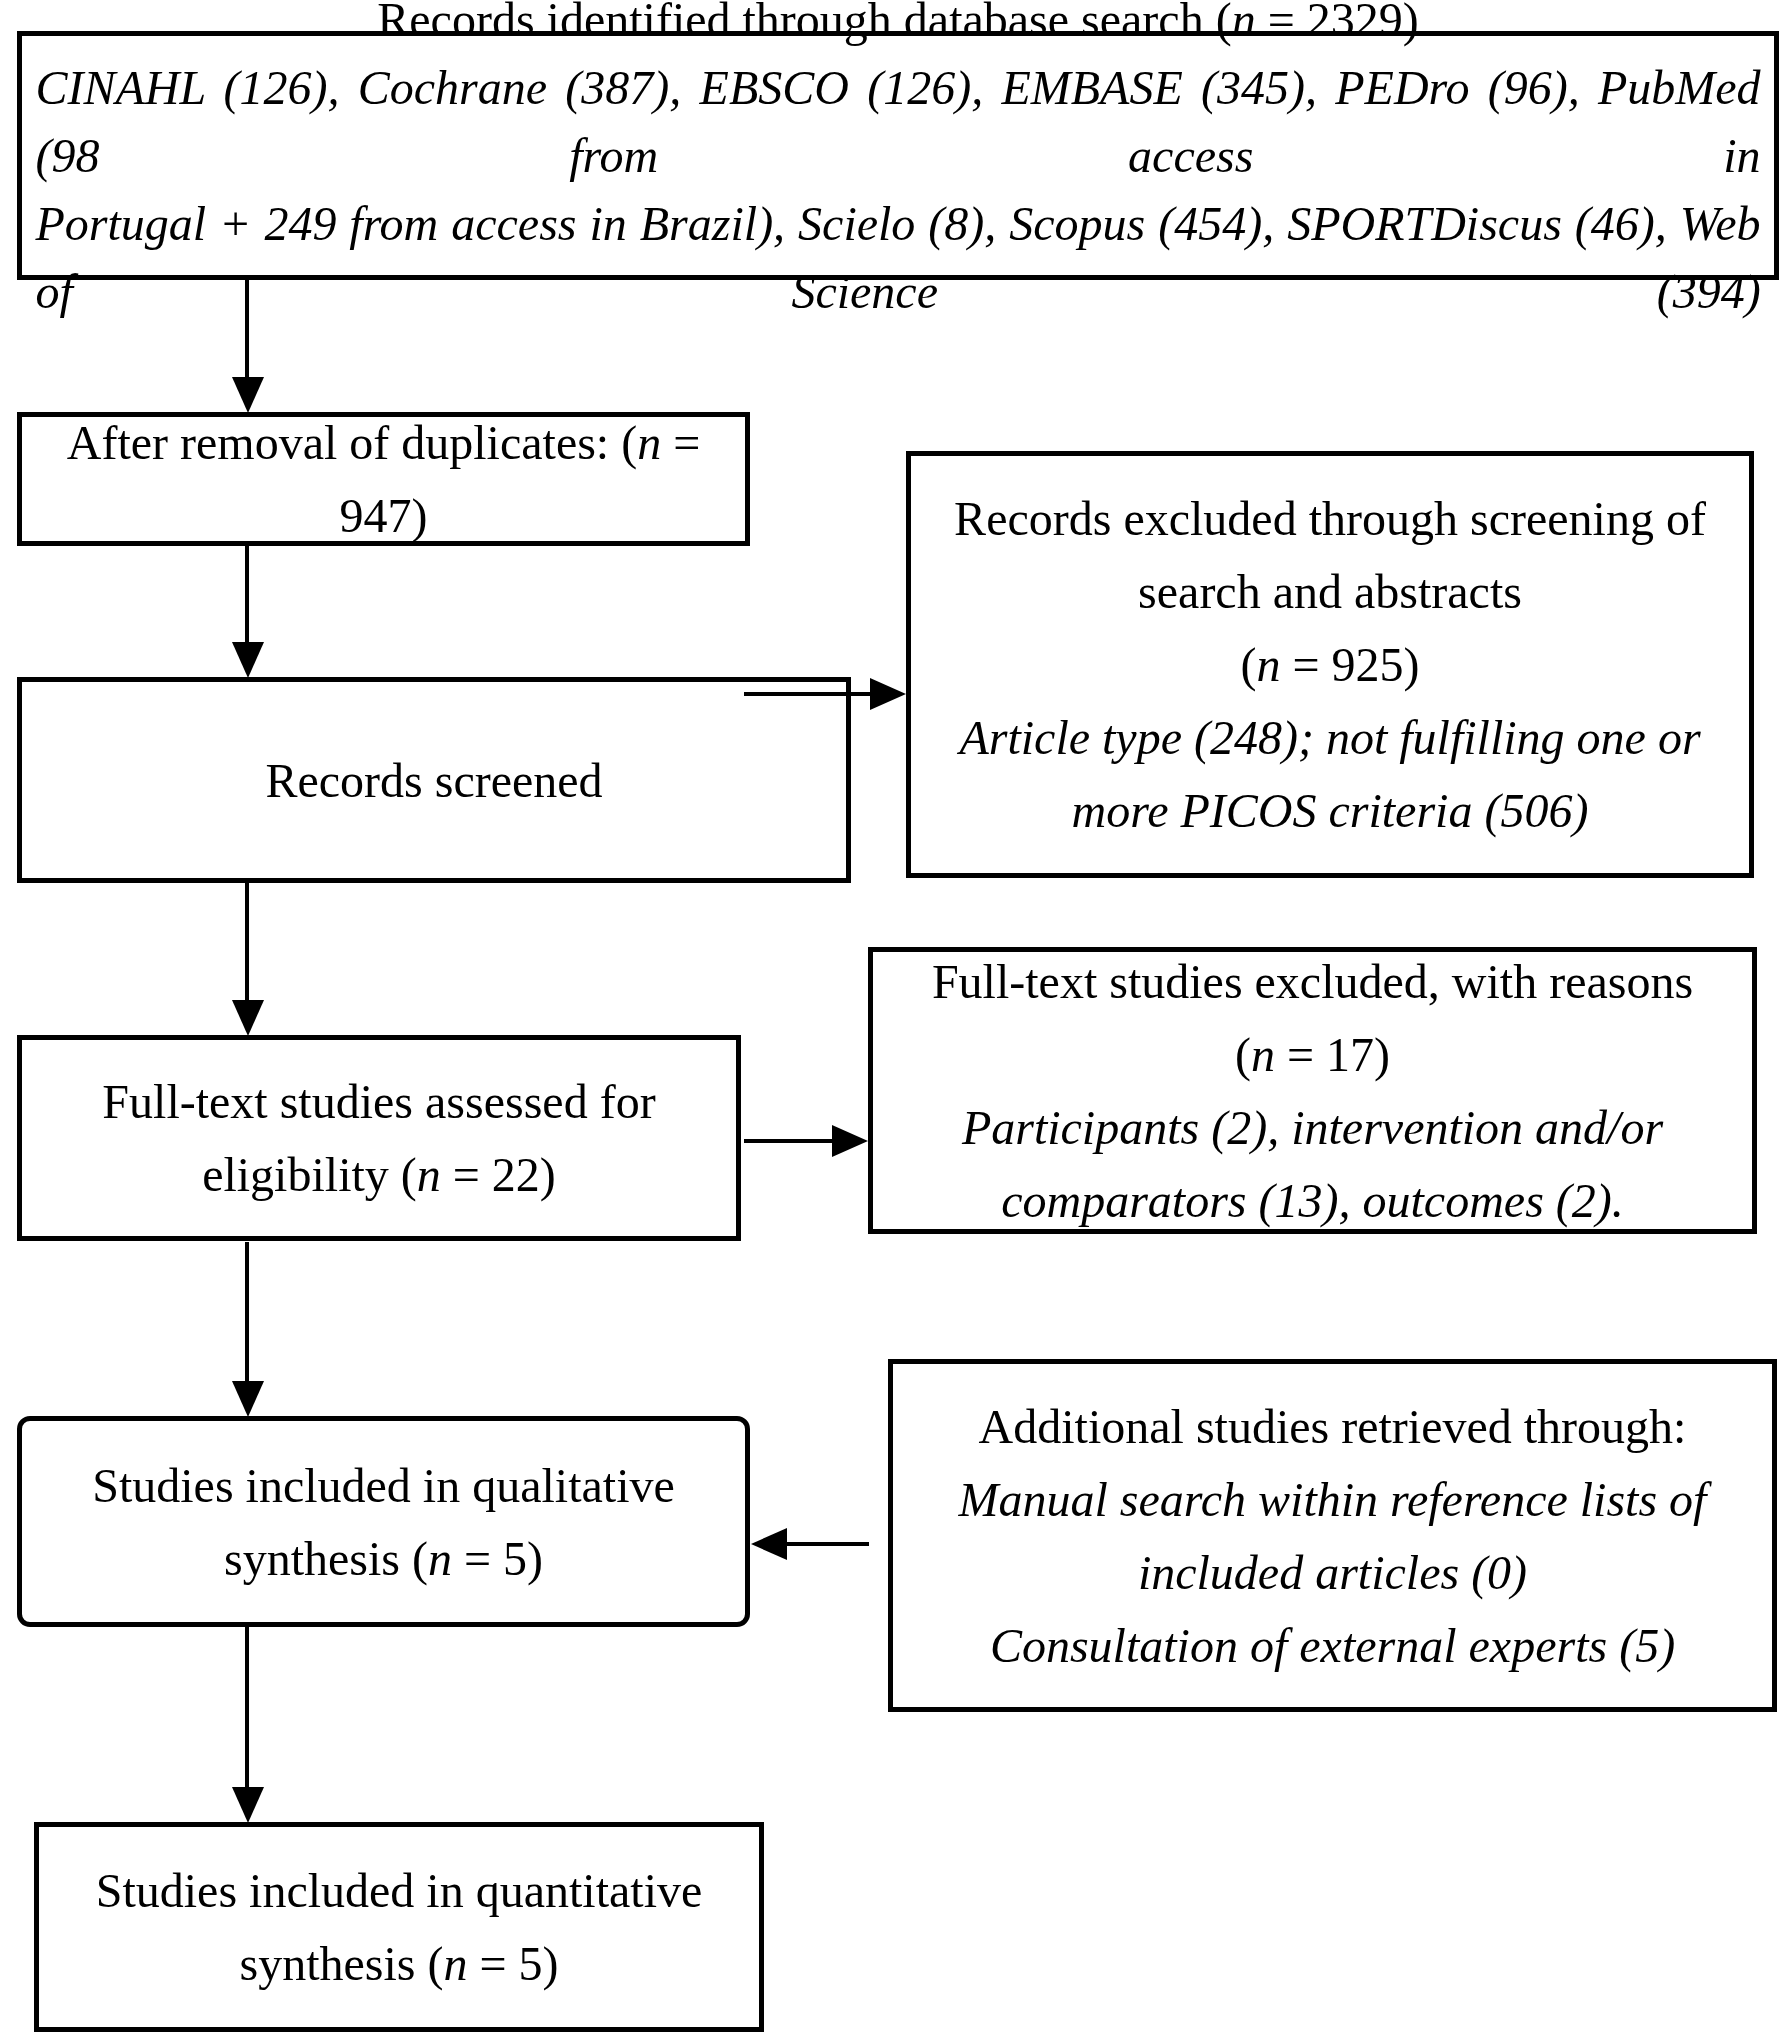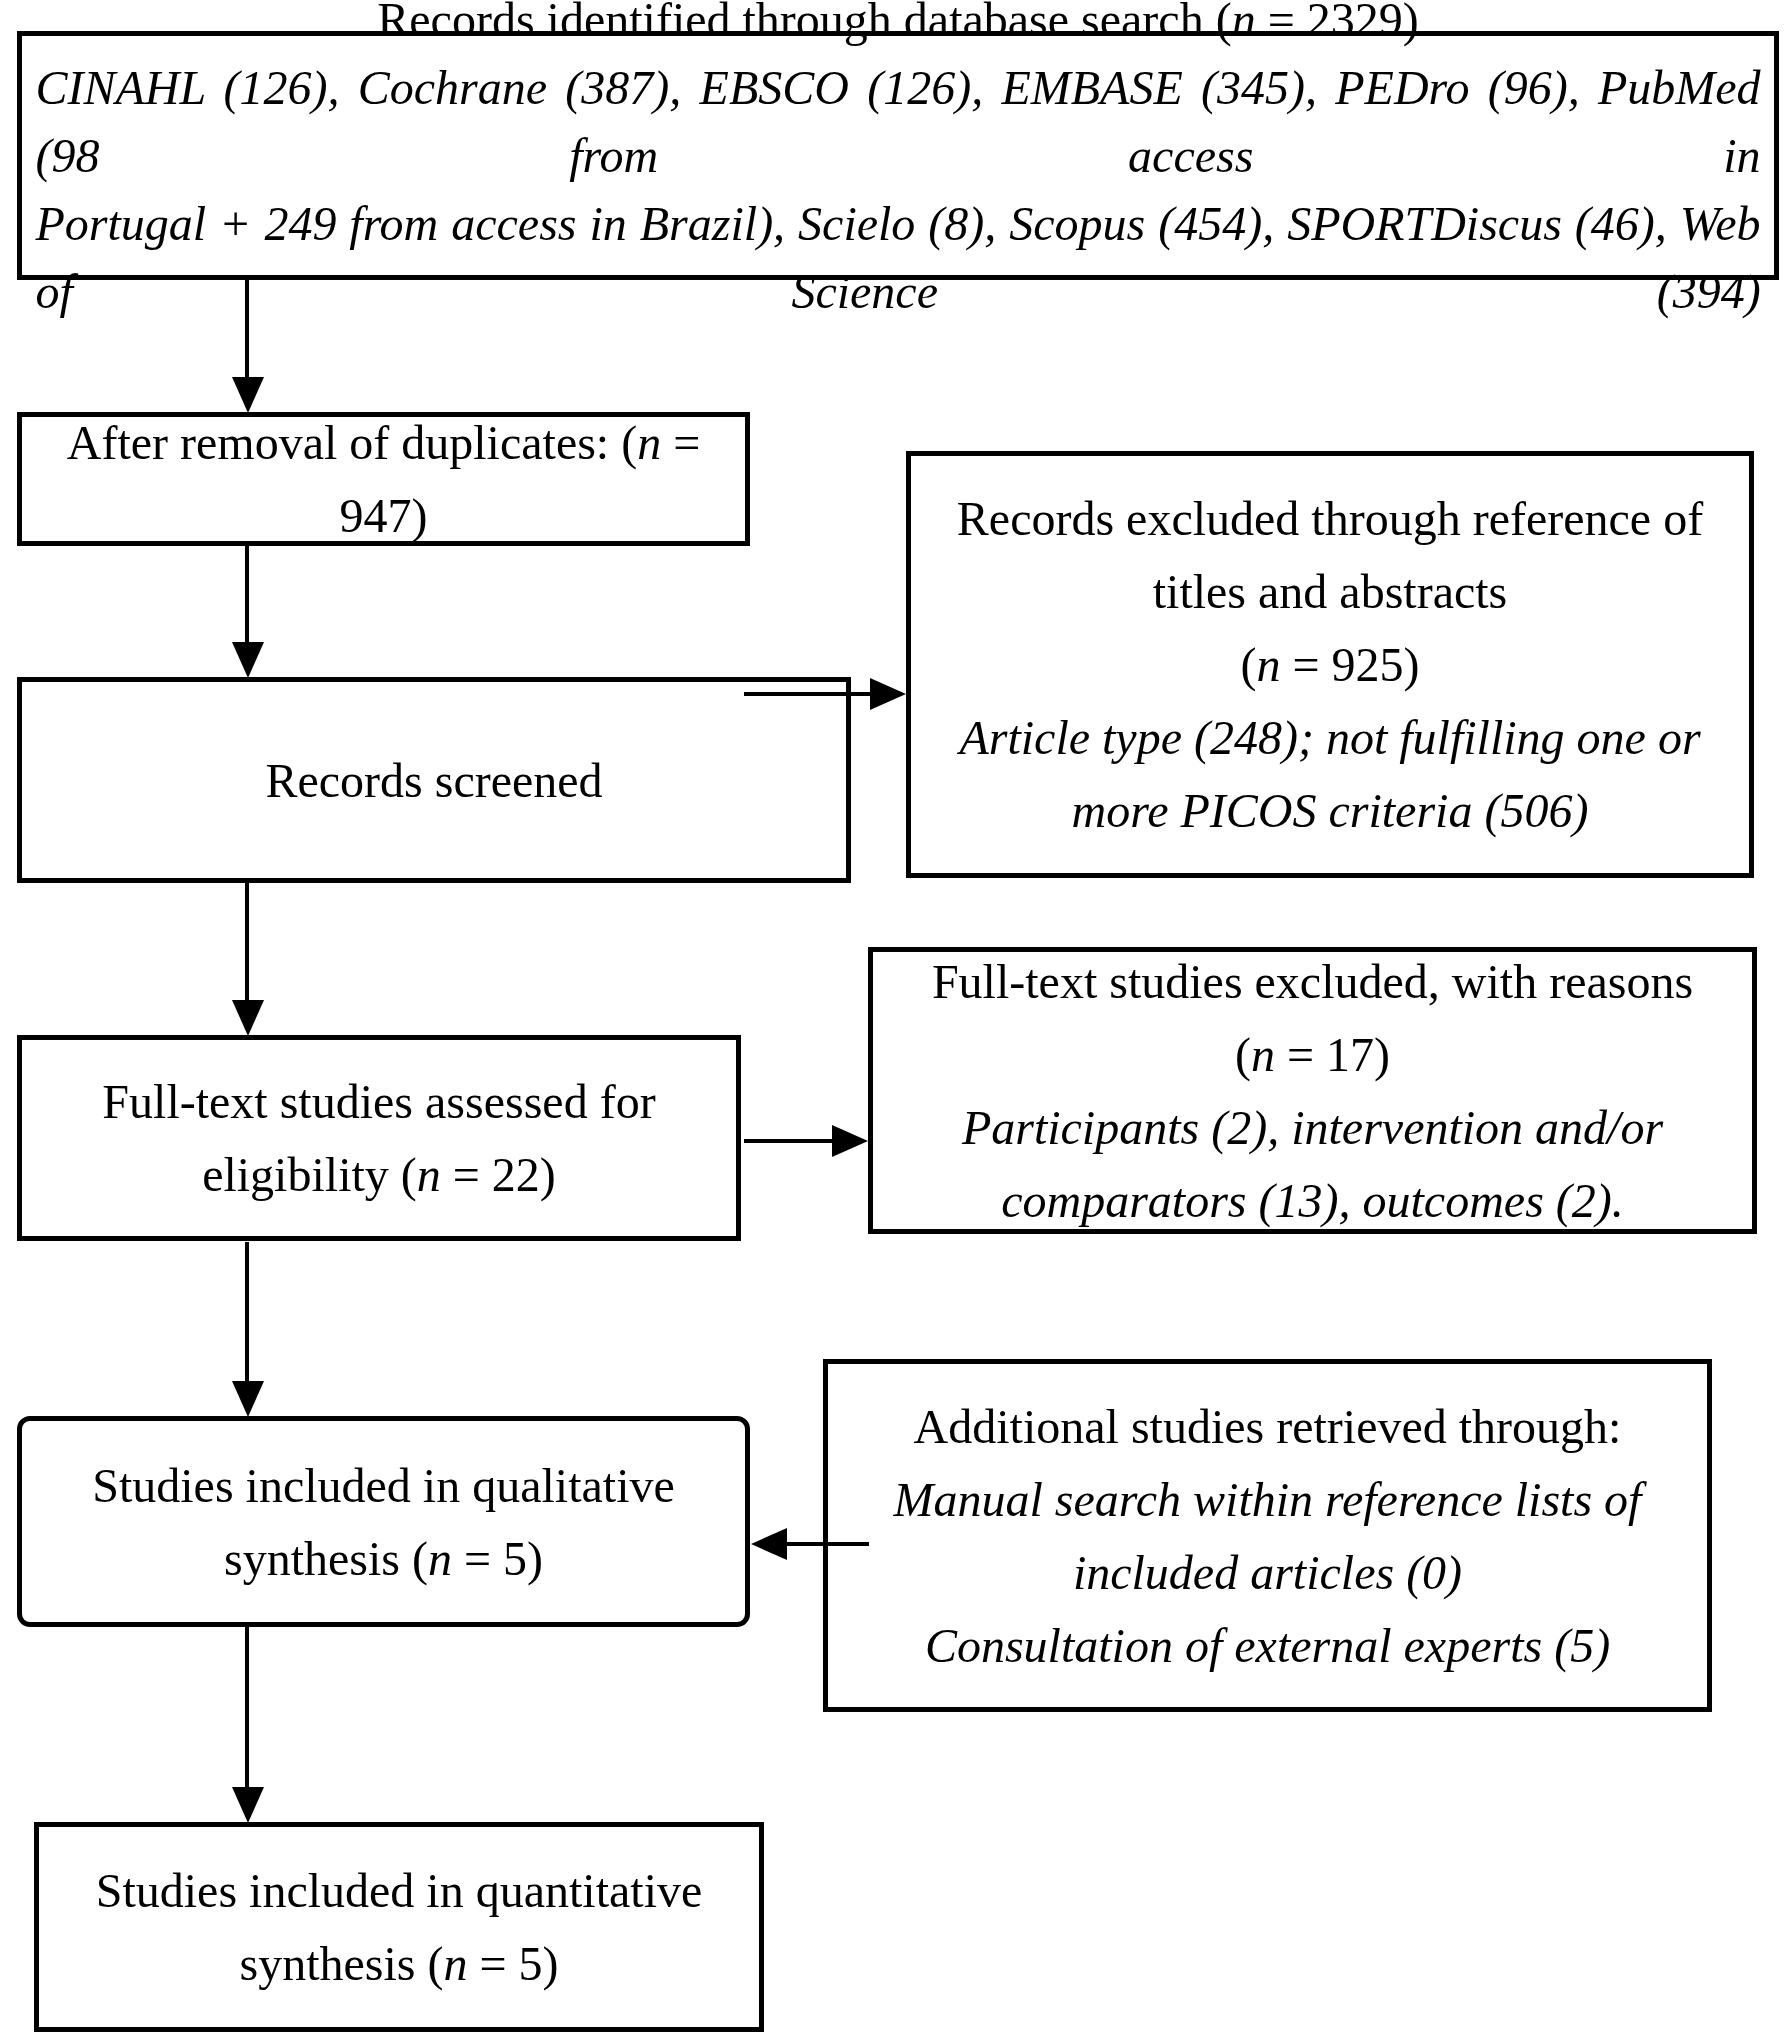--- a/index.html
+++ b/index.html
@@ -61,21 +61,21 @@
   <div class="ahead down" style="left:232px; top:642px;"></div>
 
   <div class="box" style="left:17px; top:677px; width:834px; height:206px;">
     <p>Records screened</p>
   </div>
 
   <div class="hline" style="left:744px; top:692px; width:128px;"></div>
   <div class="ahead right" style="left:870px; top:678px;"></div>
 
   <div class="box" style="left:906px; top:451px; width:848px; height:427px; padding:0 12px;">
-    <p>Records excluded through reference of titles and abstracts</p>
+    <p>Records excluded through screening of search and abstracts</p>
     <p>(<i>n</i> = 925)</p>
     <p class="it">Article type (248); not fulfilling one or more PICOS criteria (506)</p>
   </div>
 
   <div class="vline" style="left:245px; top:883px; height:118px;"></div>
   <div class="ahead down" style="left:232px; top:1000px;"></div>
 
   <div class="box" style="left:17px; top:1035px; width:724px; height:206px;justify-content:center;">
     <p>Full-text studies assessed for eligibility (<i>n</i> = 22)</p>
   </div>
@@ -89,21 +89,21 @@
     <p class="it">Participants (2), intervention and/or comparators (13), outcomes (2).</p>
   </div>
 
   <div class="vline" style="left:245px; top:1242px; height:141px;"></div>
   <div class="ahead down" style="left:232px; top:1381px;"></div>
 
   <div class="box" style="left:17px; top:1416px; width:733px; height:211px;border-radius:13px;">
     <p>Studies included in qualitative synthesis (<i>n</i> = 5)</p>
   </div>
 
-  <div class="box" style="left:823px; top:1359px; width:889px; height:353px; padding:0 14.4px;">
+  <div class="box" style="left:888px; top:1359px; width:889px; height:353px; padding:0 14.4px;">
     <p>Additional studies retrieved through:</p>
     <p class="it">Manual search within reference lists of included articles (0)</p>
     <p class="it">Consultation of external experts (5)</p>
   </div>
 
   <div class="ahead left" style="left:751px; top:1528px;"></div>
   <div class="hline" style="left:784px; top:1542px; width:85px;"></div>
 
   <div class="vline" style="left:245px; top:1627px; height:160px;"></div>
   <div class="ahead down" style="left:232px; top:1787px;"></div>

